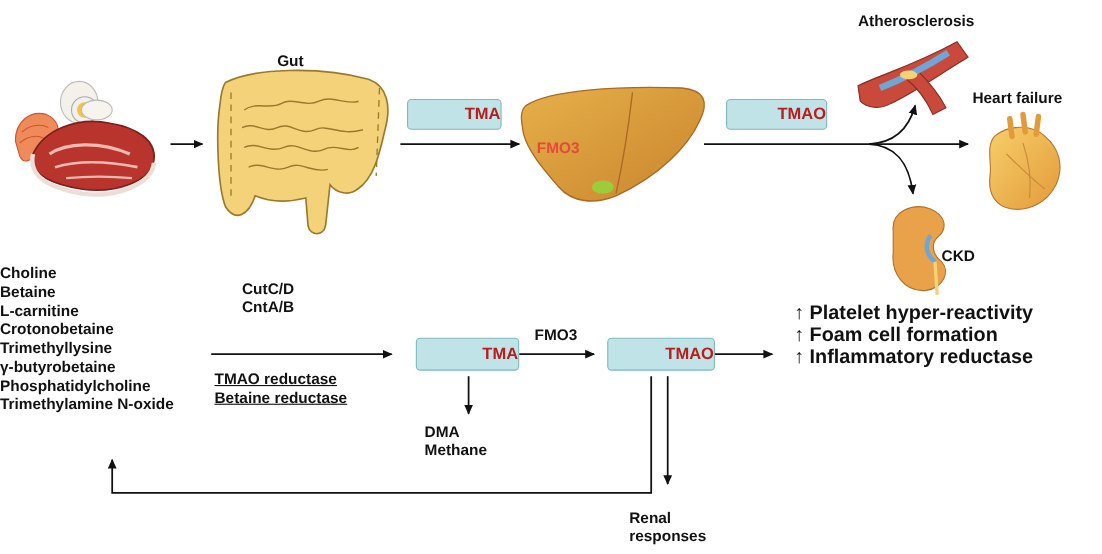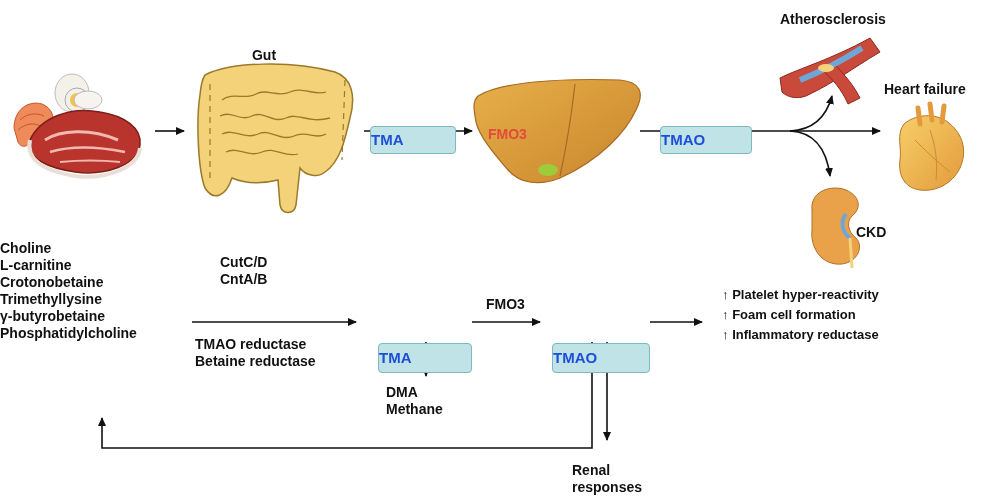--- a/index.html
+++ b/index.html
@@ -1,20 +1,20 @@
 <!DOCTYPE html>
 <html><head>
 <meta charset="utf-8">
 <style>
   html, body { margin:0; padding:0; background:#ffffff; }
   body { width:1002px; height:504px; position:relative; overflow:hidden; font-family:"Liberation Sans", sans-serif; }
   #diagram { position:absolute; left:0; top:0; width:1002px; height:504px; }
   .lbl { font-family:"Liberation Sans", sans-serif; font-weight:bold; fill:#111; font-size:14px; }
   .abs { position:absolute; font-family:"Liberation Sans", sans-serif; font-weight:bold; color:#111; font-size:14px; line-height:17px; }
-  .box { position:absolute; background:#bfe3e6; border:1px solid #7fb9bf; border-radius:4px; color:#1d4ed8; font-weight:bold; font-size:15px; text-align:left; font-family:"Liberation Sans", sans-serif;margin-top:36px; }
+  .box { position:absolute; background:#bfe3e6; border:1px solid #7fb9bf; border-radius:4px; color:#b91c1c; font-weight:bold; font-size:15px; text-align:right; font-family:"Liberation Sans", sans-serif; }
   .center { text-align:left; }
 </style>
 </head>
 <body>
 
 <svg id="diagram" viewBox="0 0 1002 504" xmlns="http://www.w3.org/2000/svg">
   <defs>
     <marker id="ah" markerWidth="10" markerHeight="10" refX="8" refY="5" orient="auto" markerUnits="userSpaceOnUse">
       <path d="M0,1 L9,5 L0,9 Z" fill="#111"></path>
     </marker>
@@ -104,48 +104,50 @@
   <line x1="426" y1="342" x2="426" y2="376" stroke="#111" stroke-width="1.6" marker-end="url(#ah)"></line>
   <line x1="607" y1="342" x2="607" y2="440" stroke="#111" stroke-width="1.6" marker-end="url(#ah)"></line>
   <path d="M592,342 L592,448 L102,448 L102,418" stroke="#111" stroke-width="1.6" fill="none" marker-end="url(#ah)"></path>
 </svg>
 
 <div class="box" style="left:370px; top:90px; width:84px; height:26px; line-height:26px;">TMA</div>
 <div class="box" style="left:660px; top:90px; width:90px; height:26px; line-height:26px;">TMAO</div>
 
 <div class="abs center" style="left:0px; top:240px; width:200px;">
   <div>Choline</div>
+  <div>Betaine</div>
   <div>L-carnitine</div>
   <div>Crotonobetaine</div>
   <div>Trimethyllysine</div>
   <div>γ-butyrobetaine</div>
   <div>Phosphatidylcholine</div>
+  <div>Trimethylamine N-oxide</div>
 </div>
 
 <div class="abs center" style="left:220px; top:254px; width:120px;">
   <div>CutC/D</div>
   <div>CntA/B</div>
 </div>
 
-<div class="abs center" style="left:195px; top:336px; width:170px;">
+<div class="abs center" style="left:195px; top:336px; width:170px;text-decoration:underline;">
   <div>TMAO reductase</div>
   <div>Betaine reductase</div>
 </div>
 
 <div class="box" style="left:378px; top:307px; width:92px; height:28px; line-height:28px;">TMA</div>
 <div class="abs" style="left:486px; top:296px;">FMO3</div>
 <div class="box" style="left:552px; top:307px; width:96px; height:28px; line-height:28px;">TMAO</div>
 
 <div class="abs center" style="left:386px; top:384px; width:80px;">
   <div>DMA</div>
   <div>Methane</div>
 </div>
 
 <div class="abs center" style="left:572px; top:462px; width:80px;">
   <div>Renal</div>
   <div>responses</div>
 </div>
 
-<div class="abs" style="left:722px; top:285px; width:280px; line-height:20px; font-size:13px;">
+<div class="abs" style="left:722px; top:274px; width:280px; line-height:20px; font-size:18px;">
   <div><span>↑</span> <span>Platelet hyper-reactivity</span></div>
   <div><span>↑</span> <span>Foam cell formation</span></div>
   <div><span>↑</span> <span>Inflammatory reductase</span></div>
 </div>
 
 </body></html>

